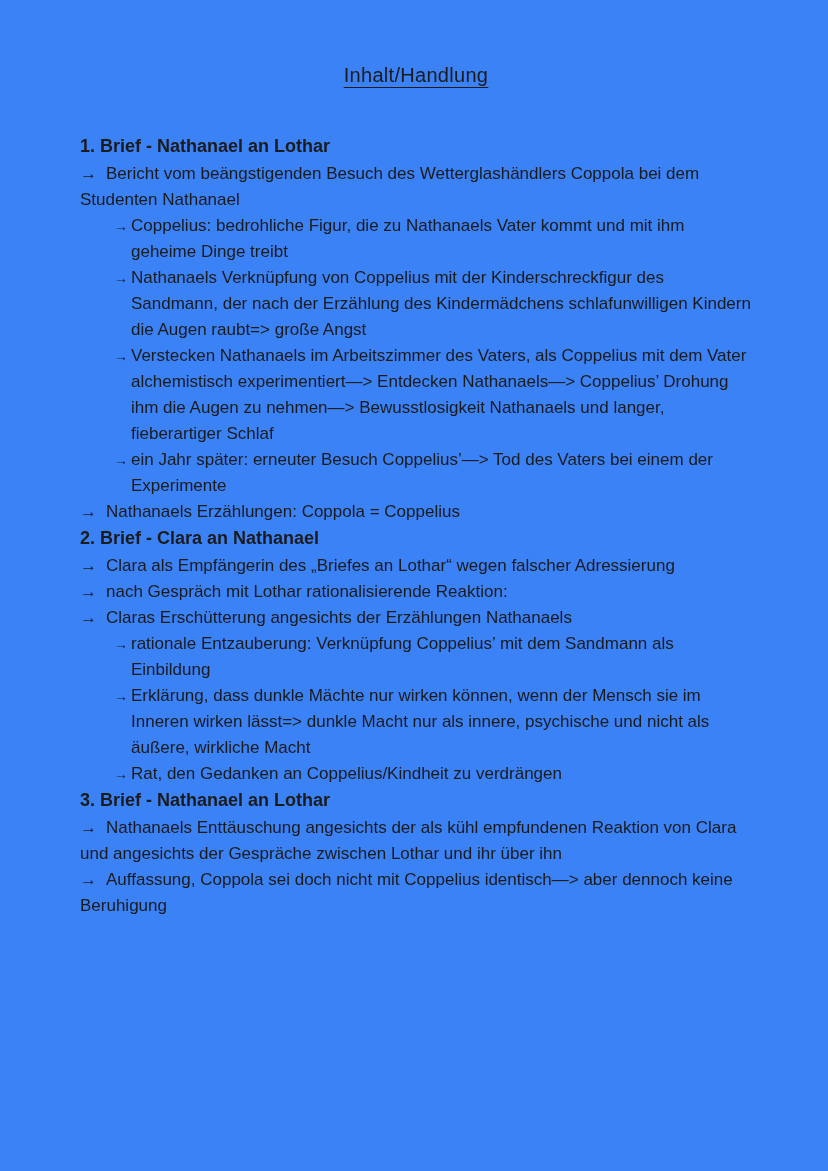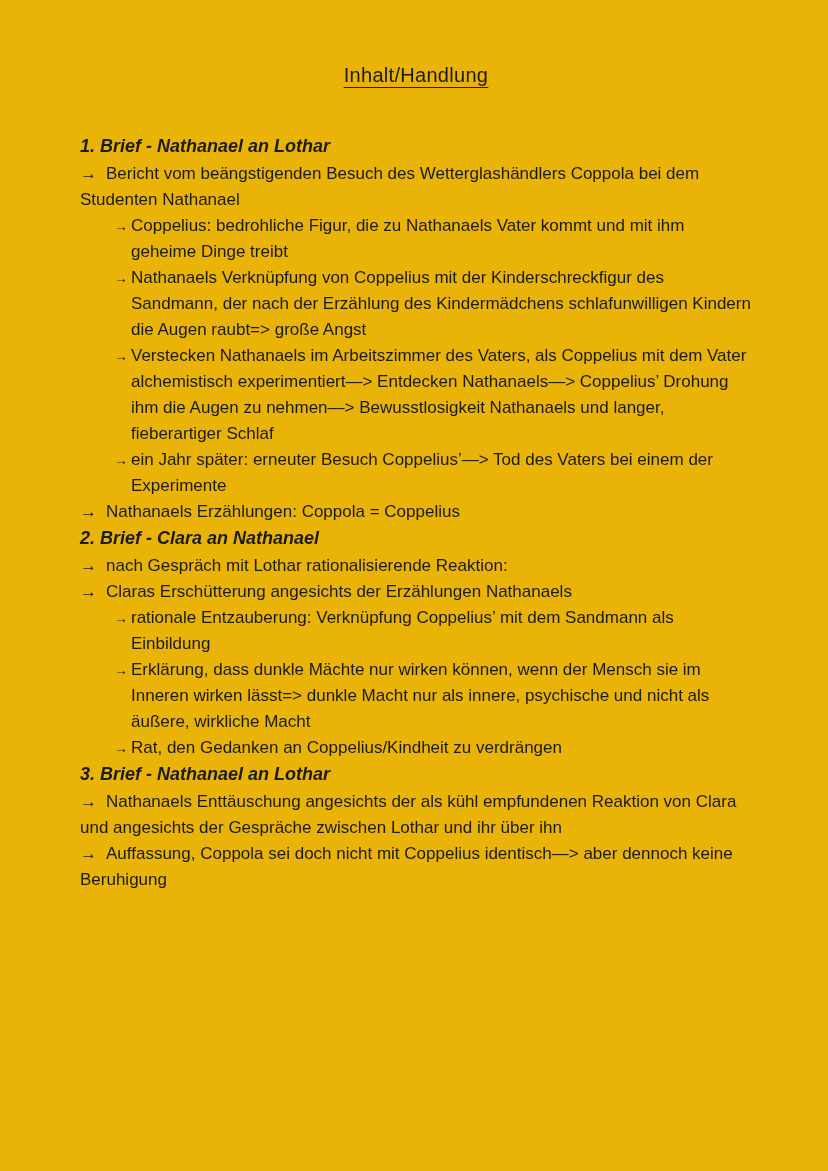--- a/index.html
+++ b/index.html
@@ -14,42 +14,41 @@
     overflow: hidden;
     font-family: "Liberation Sans", sans-serif;
     color: #1b1b1b;
     -webkit-font-smoothing: antialiased;
   }
   .page {
     box-sizing: border-box;
     width: 828px;
     height: 1171px;
     padding: 64px 76px 40px 80px;
-    background: #eab308;
+    background: #3b82f6;
   }
   .title {
     margin: 0 0 46px 0;
     text-align: center;
     font-size: 20px;
     font-weight: 400;
     letter-spacing: 0.3px;
     text-decoration: underline;
     text-underline-offset: 5px;
     text-decoration-thickness: 1.2px;
   }
   .section {
   }
   .sections > .section:first-child {
     margin-top: 0;
   }
   .section-heading {
     margin: 0 0 2px 0;
     font-size: 18px;
     font-weight: 700;
-    font-style: italic;
     line-height: 26px;
   }
   .item {
     font-size: 17px;
     line-height: 26px;
   }
   
   .item.lvl1 .bullet {
     font-weight: 700;
     margin-right: 9px;
@@ -103,20 +102,21 @@
             <span class="text">ein Jahr später: erneuter Besuch Coppelius’—&gt; Tod des Vaters bei einem der Experimente</span>
           </div>
 
   <div class="item lvl1"><span class="bullet">→</span><span class="text">Nathanaels Erzählungen: Coppola = Coppelius</span></div>
 </div>
   </section>
 
   <section class="section">
     <h2 class="section-heading">2. Brief - Clara an Nathanael</h2>
     <div class="section-items">
+  <div class="item lvl1"><span class="bullet">→</span><span class="text">Clara als Empfängerin des „Briefes an Lothar“ wegen falscher Adressierung</span></div>
 
   <div class="item lvl1"><span class="bullet">→</span><span class="text">nach Gespräch mit Lothar rationalisierende Reaktion:</span></div>
 
   <div class="item lvl1"><span class="bullet">→</span><span class="text">Claras Erschütterung angesichts der Erzählungen Nathanaels</span></div>
 
   <div class="item lvl2">
             <span class="bullet">→</span>
             <span class="text">rationale Entzauberung: Verknüpfung Coppelius’ mit dem Sandmann als Einbildung</span>
           </div>
 

